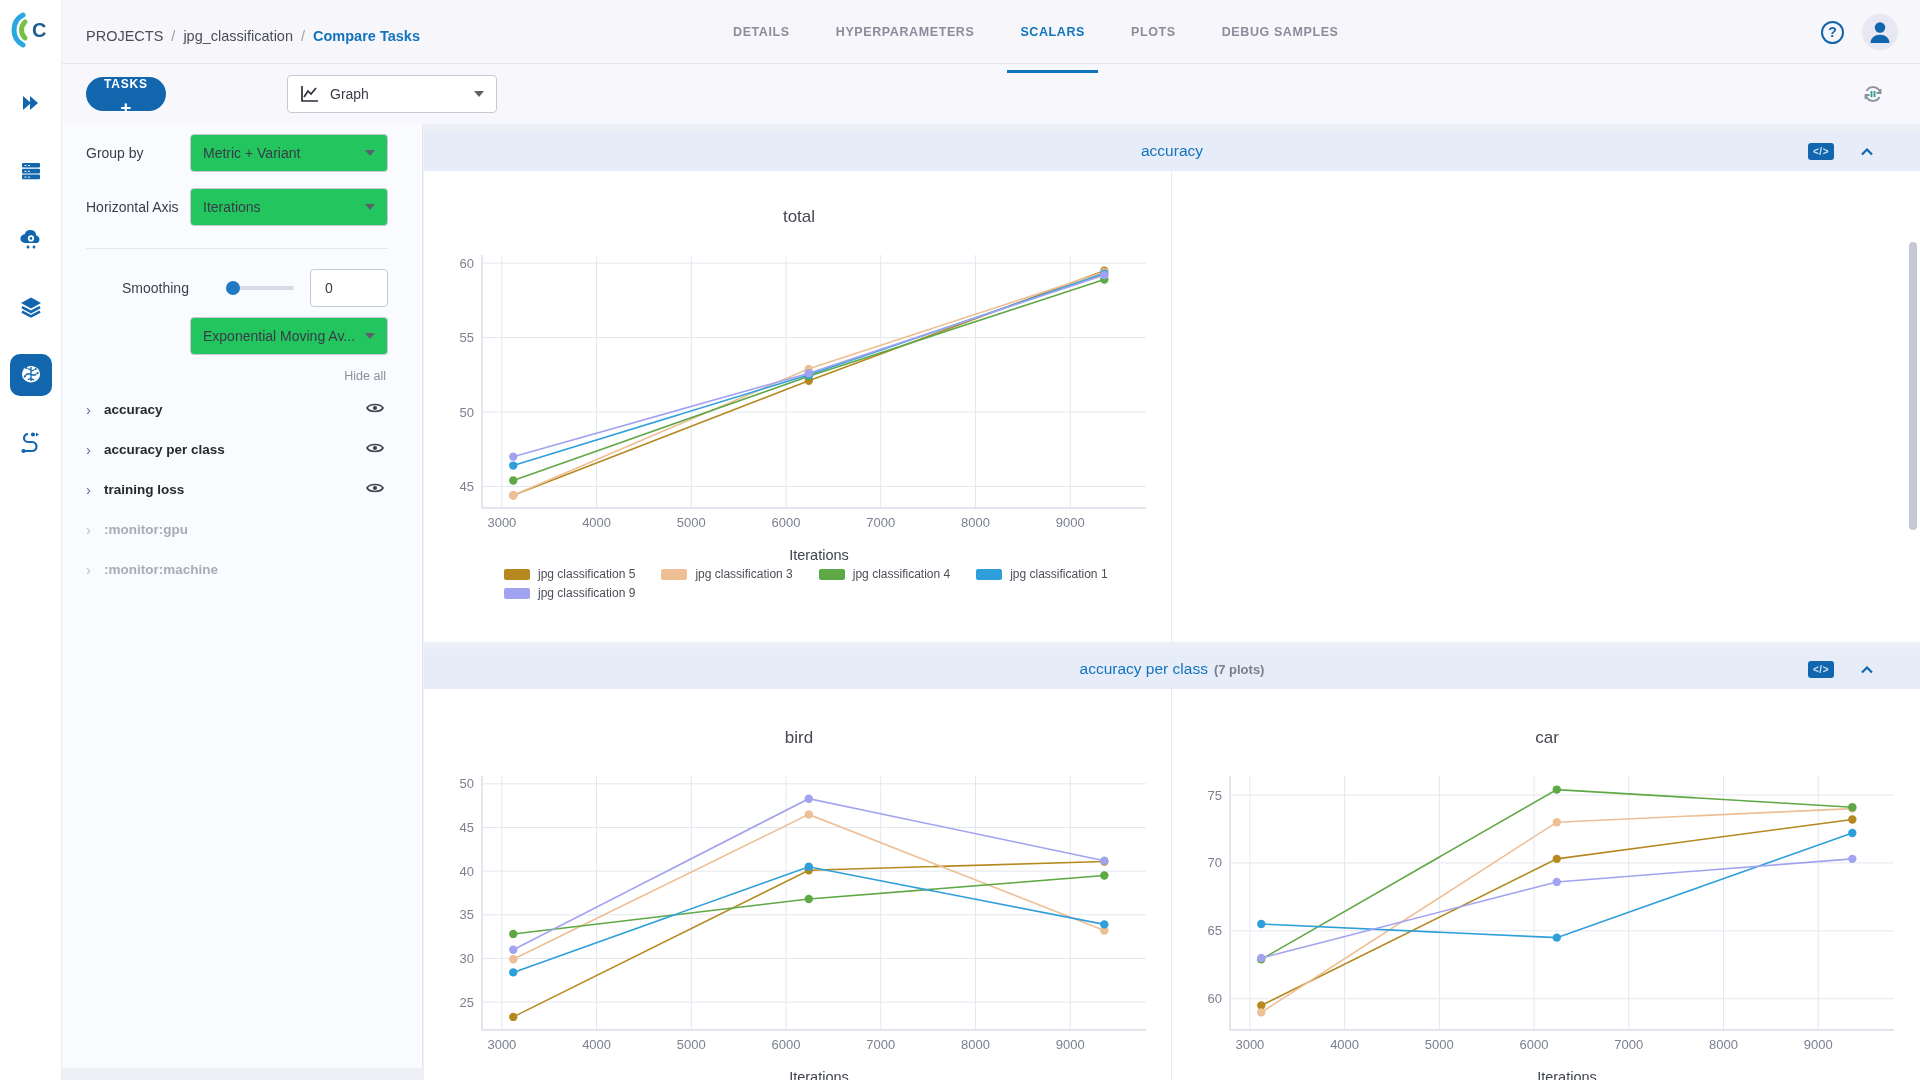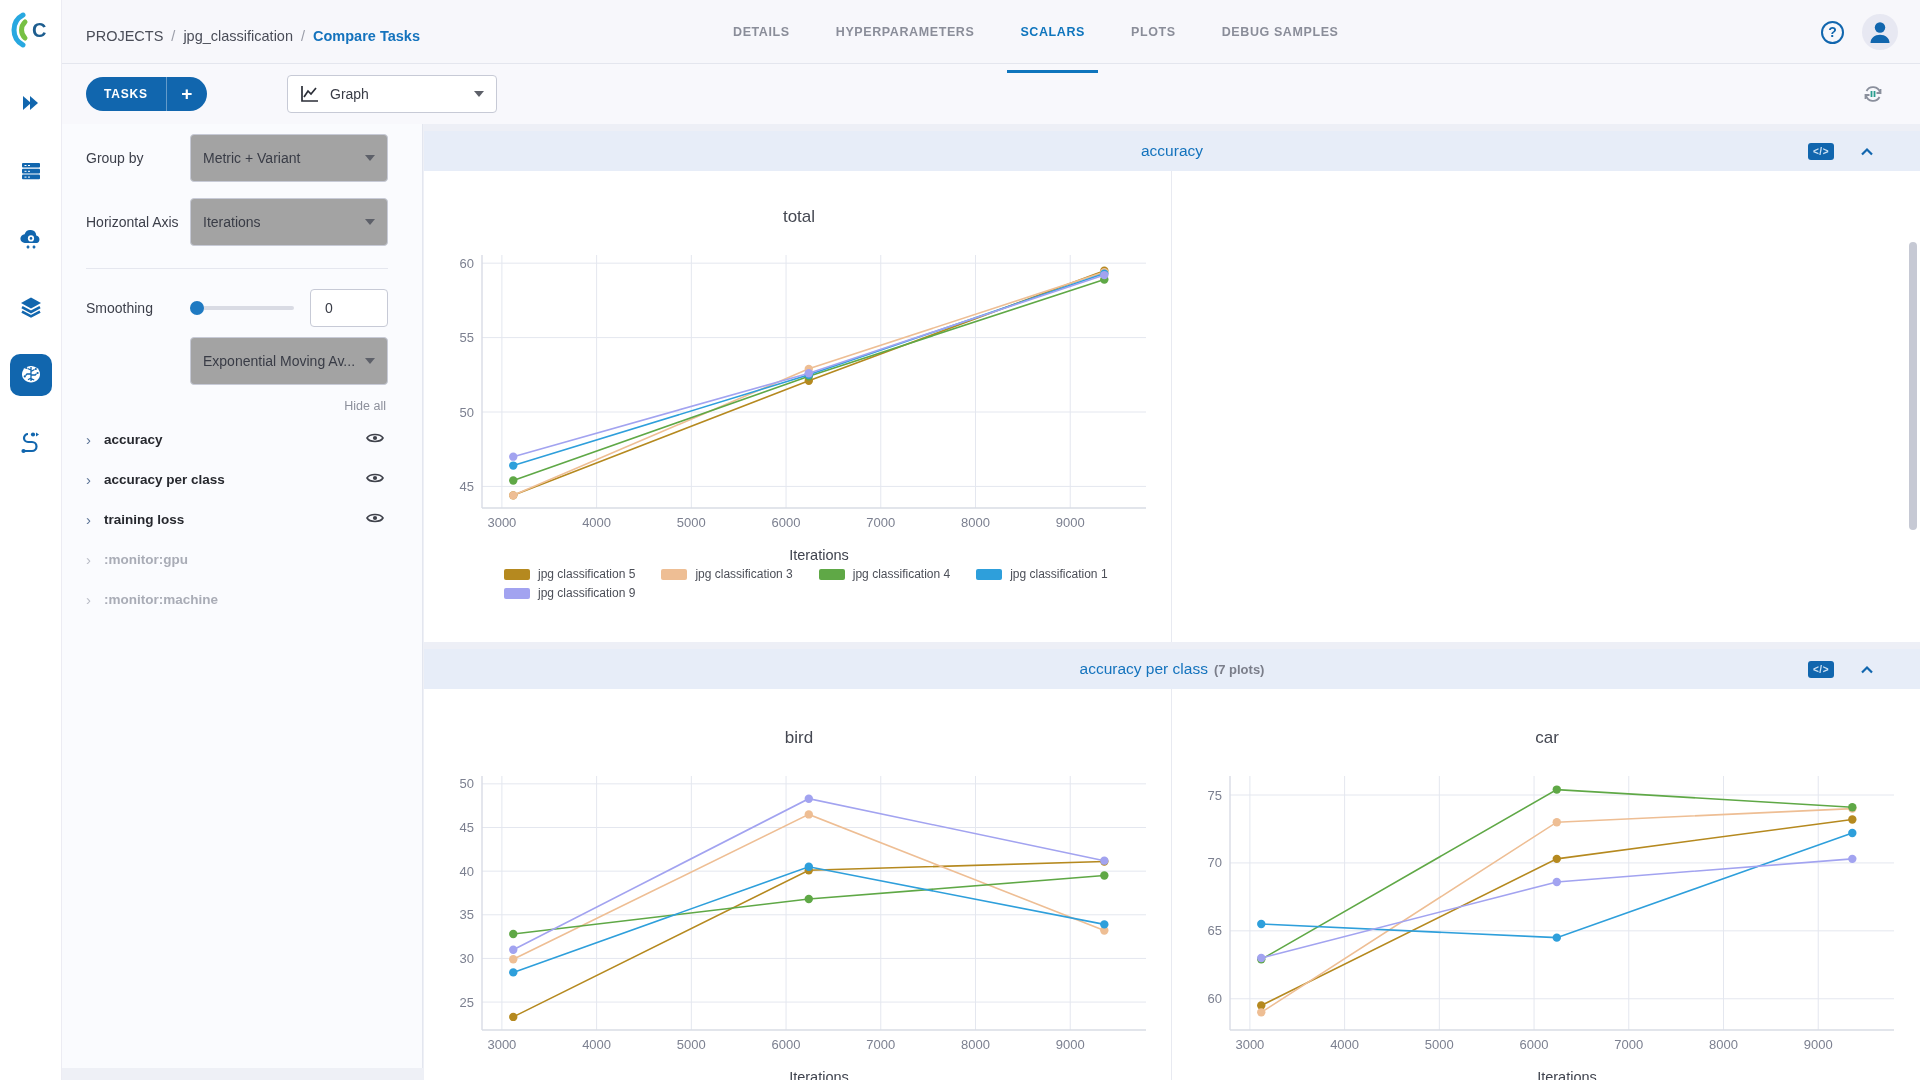--- a/index.html
+++ b/index.html
@@ -29,40 +29,40 @@
   .tab.active{color:#0f75bd;}
   .tab.active:after{content:"";position:absolute;left:10px;right:10px;bottom:0;height:3px;background:#0f75bd;}
   .top-actions{position:absolute;right:22px;top:0;height:64px;display:flex;align-items:center;gap:18px;}
   .help-btn{width:23px;height:23px;border:2px solid #1166ae;border-radius:50%;color:#1166ae;
     font-weight:bold;font-size:14px;display:flex;align-items:center;justify-content:center;cursor:pointer;}
   .avatar{width:36px;height:36px;border-radius:50%;background:#e7e8f2;display:flex;align-items:flex-end;justify-content:center;cursor:pointer;overflow:hidden;}
 
   
   .toolbar{position:fixed;left:62px;top:64px;width:1858px;height:60px;background:#f8f8fc;z-index:10;}
   .tasks-pill{position:absolute;left:24px;top:13px;height:34px;border-radius:17px;background:#1166ae;
-    display:flex;align-items:center;color:#fff;cursor:pointer;overflow:hidden;}
+    display:flex;align-items:center;color:#fff;cursor:pointer;overflow:hidden;flex-direction:column;}
   .tasks-pill .seg1{padding:0 18px;font-size:12px;font-weight:bold;letter-spacing:.8px;}
   .tasks-pill .divider{width:1px;height:34px;background:rgba(255,255,255,.35);}
   .tasks-pill .seg2{width:40px;text-align:center;font-size:19px;font-weight:bold;line-height:34px;}
   .view-select{position:absolute;left:225px;top:11px;width:210px;height:38px;border:1px solid #c7cad6;
     border-radius:4px;background:#fff;display:flex;align-items:center;padding:0 12px;gap:10px;cursor:pointer;}
   .view-select .vlabel{font-size:14px;color:#393c46;flex:1;}
   .caret{width:0;height:0;border-left:5px solid transparent;border-right:5px solid transparent;border-top:6px solid #5d6069;}
   .refresh-btn{position:absolute;right:34px;top:17px;width:26px;height:26px;cursor:pointer;}
 
   
   .controls{position:fixed;left:62px;top:112px;width:361px;height:956px;background:#fafbfe;
     border-right:1px solid #e3e6ef;z-index:5;padding:22px 34px 0 24px;}
   .ctl-row{display:flex;align-items:center;margin-bottom:16px;}
   .ctl-label{width:104px;font-size:14px;color:#3c3f4a;}
-  .select{flex:1;height:48px;border:1px solid #c7cad6;border-radius:4px;background:#a3a3a3;
+  .select{flex:1;height:38px;border:1px solid #c7cad6;border-radius:4px;background:#22c55e;
     display:flex;align-items:center;padding:0 12px;cursor:pointer;}
   .select .sval{font-size:14px;color:#393c46;flex:1;white-space:nowrap;overflow:hidden;}
   .hr{height:1px;background:#e5e7ef;margin:22px 0 20px 0;}
-  .smooth-row{display:flex;align-items:center;margin-bottom:10px;}
+  .smooth-row{display:flex;align-items:center;margin-bottom:10px;margin-left:36px;}
   .slider{flex:1;height:4px;background:#d9dbe4;border-radius:2px;position:relative;margin-right:16px;cursor:pointer;}
   .slider .thumb{position:absolute;left:0;top:-5px;width:14px;height:14px;border-radius:50%;background:#1f7ac2;}
   .num-box{width:78px;height:38px;border:1px solid #c7cad6;border-radius:4px;background:#fff;
     font-size:14px;color:#393c46;text-align:left;padding:0 14px;font-family:inherit;}
   .smooth-type{margin-left:104px;margin-bottom:0;}
   .search-row{margin-top:58px;position:relative;border-bottom:1px solid #6f7380;padding-bottom:8px;}
   .search-input{border:none;outline:none;background:transparent;font-size:14.5px;color:#3c3f4a;width:270px;font-family:inherit;}
   .search-input::placeholder{color:#8c8f9b;}
   .search-icon{position:absolute;right:2px;top:0;}
   .hide-all{margin-top:14px;text-align:right;font-size:12.5px;color:#8c8f9b;cursor:pointer;padding-right:2px;}

